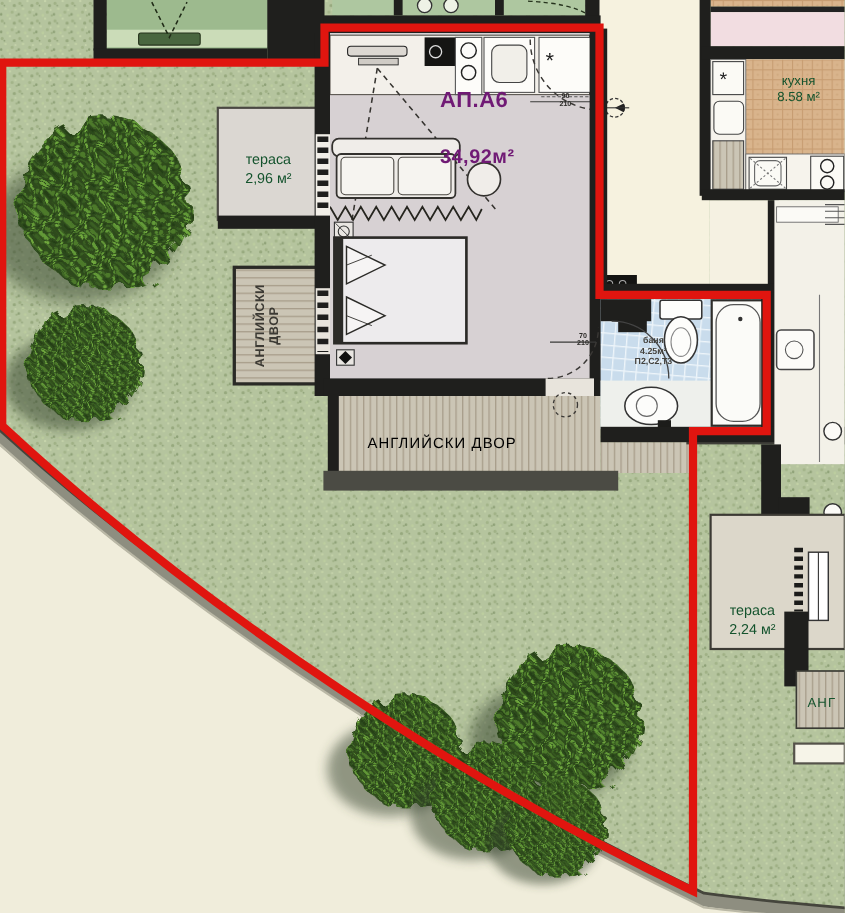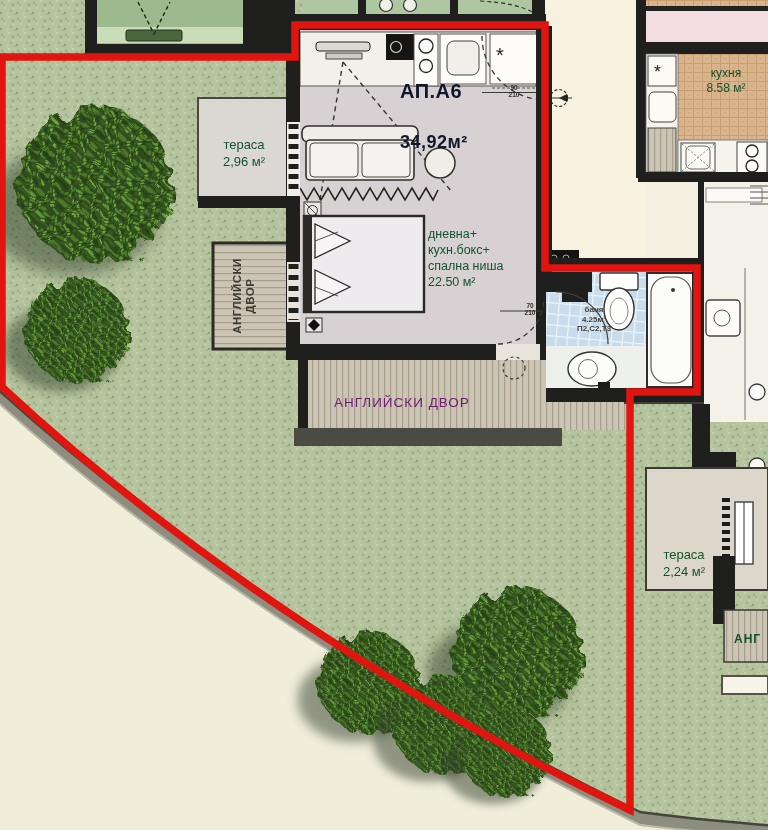--- a/index.html
+++ b/index.html
@@ -1,33 +1,33 @@
 <!DOCTYPE html>
 <html><head>
 <meta charset="utf-8">
 <style>
   html,body{margin:0;padding:0;background:#888;}
   #stage{position:relative;width:768px;height:830px;overflow:hidden;background:#b5c49e;
          font-family:"Liberation Sans",sans-serif;}
   #plan-svg{position:absolute;left:0;top:0;z-index:0;}
   .label{position:absolute;z-index:5;color:#14532d;white-space:nowrap;}
   .label span{display:block;}
-  .lbl-apt{left:400px;top:80px;font-size:20px;font-weight:600;color:#0f172a;letter-spacing:.5px;line-height:23px;}
+  .lbl-apt{left:400px;top:80px;font-size:20px;font-weight:600;color:#701a75;letter-spacing:.5px;line-height:23px;}
   .lbl-apt .l2{font-size:18px;margin-top:28px;}
   .lbl-ter-left{left:204px;top:136px;width:80px;text-align:center;font-size:13px;line-height:17px;}
   .lbl-living{left:428px;top:226px;font-size:12.5px;line-height:16px;}
   .lbl-corridor{left:562px;top:185px;font-size:14px;line-height:18px;}
   .lbl-corridor .l1{font-size:14.5px;letter-spacing:.5px;}
   .lbl-kitchen{left:694px;top:66px;width:64px;text-align:center;font-size:12px;line-height:15px;}
   .lbl-bath{left:566px;top:305px;width:56px;text-align:center;font-size:8px;line-height:9.5px;font-weight:600;color:#43413c;}
   .lbl-ter-right{left:646px;top:546px;width:76px;text-align:center;font-size:13px;line-height:17px;}
-  .lbl-yard-bottom{left:334px;top:395px;font-size:13.5px;letter-spacing:1px;font-weight:500;color:#701a75;}
+  .lbl-yard-bottom{left:334px;top:395px;font-size:13.5px;letter-spacing:1px;font-weight:500;color:#000000;}
   .lbl-yard-left{left:186px;top:283px;width:116px;text-align:center;font-size:11.5px;line-height:13px;
                  font-weight:600;letter-spacing:.5px;transform:rotate(-90deg);color:#3c3a34;}
-  .lbl-yard-cut{left:734px;top:632px;font-size:12px;font-weight:700;letter-spacing:1px;}
+  .lbl-yard-cut{left:734px;top:632px;font-size:12px;font-weight:400;letter-spacing:1px;}
   .lbl-dim{font-size:6.5px;line-height:7px;text-align:center;color:#2c2b28;font-weight:700;}
   .lbl-dim90{left:502px;top:84px;width:24px;}
   .lbl-dim70{left:518px;top:302px;width:24px;}
 </style>
 </head>
 <body>
 
 <div id="stage">
 
 <svg id="plan-svg" width="768" height="830" viewBox="0 0 768 830">
@@ -321,26 +321,20 @@
   <div class="label lbl-apt">
     <span class="l1">АП.А6</span>
     <span class="l2">34,92м²</span>
   </div>
 
   <div class="label lbl-ter-left">
     <span>тераса</span>
     <span>2,96 м²</span>
   </div>
 
-  <div class="label lbl-living">
-    <span>дневна+</span>
-    <span>кухн.бокс+</span>
-    <span>спална ниша</span>
-    <span>22.50 м²</span>
-  </div>
 
 
   <div class="label lbl-kitchen">
     <span>кухня</span>
     <span>8.58 м²</span>
   </div>
 
   <div class="label lbl-bath">
     <span>баня</span>
     <span>4.25м²</span>

